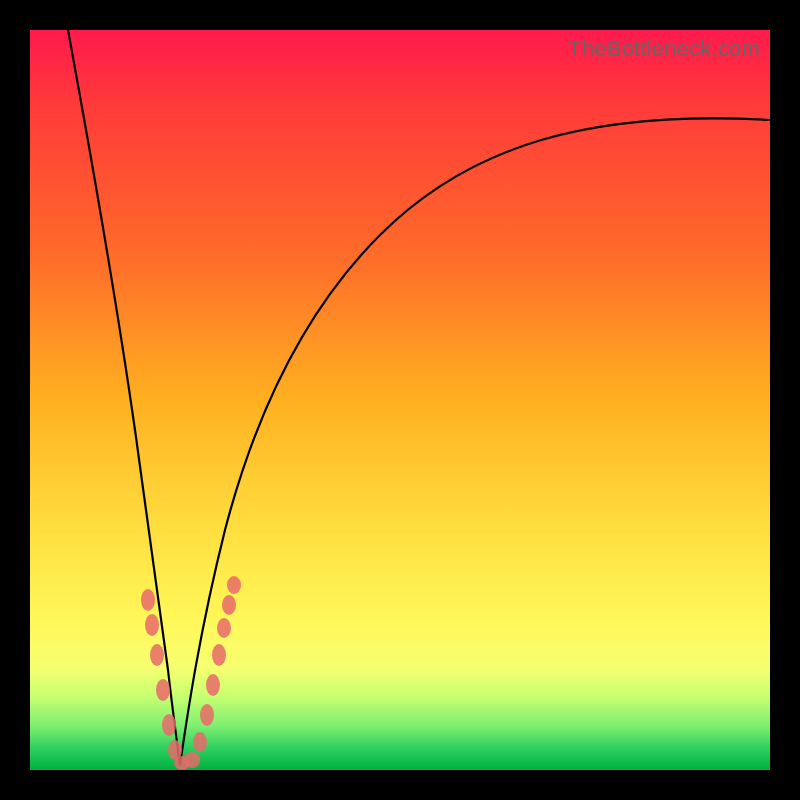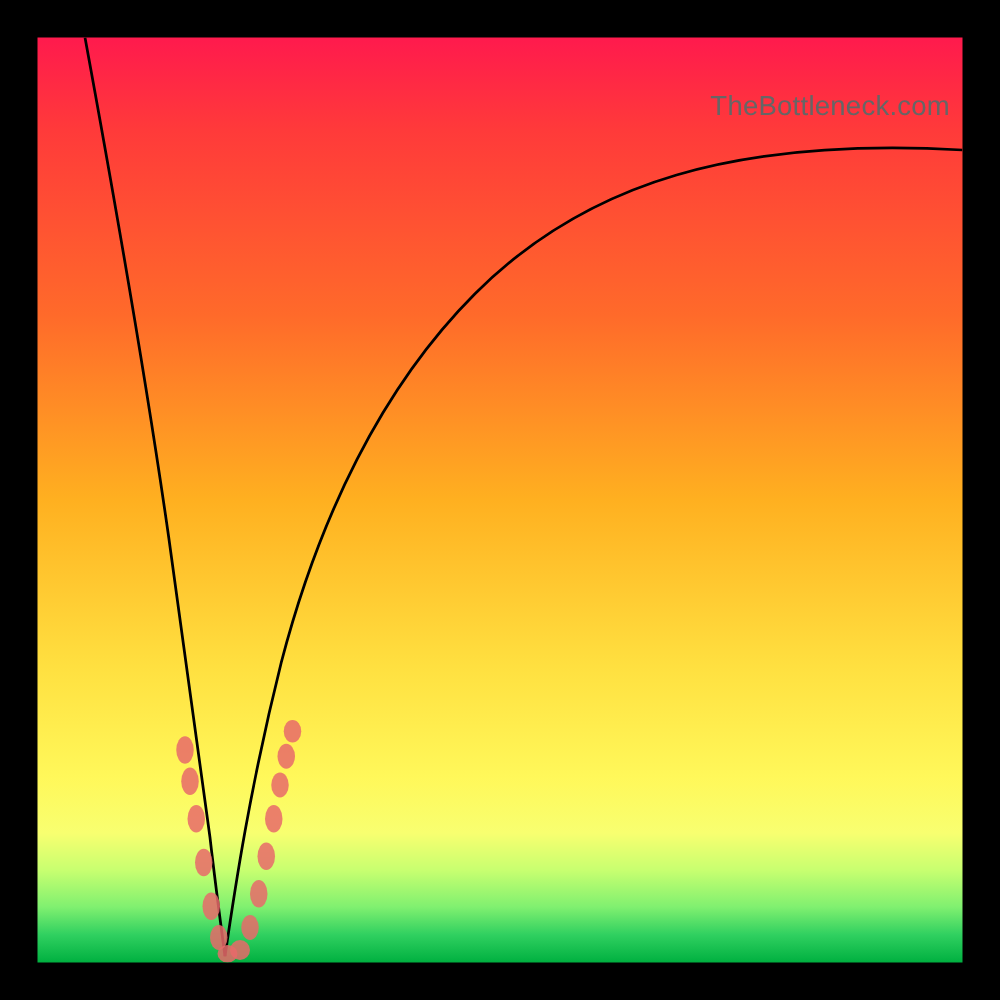--- a/index.html
+++ b/index.html
@@ -42,21 +42,20 @@
   }
   .watermark {
     position: absolute;
     top: 6px;
     right: 10px;
     color: #666;
     font-size: 22px;
     font-weight: 500;
     letter-spacing: 0.2px;
     user-select: none;
-    margin-top: 36px;
   }
   svg.curves {
     position: absolute;
     top: 0; left: 0;
     width: 740px;
     height: 740px;
   }
   .curve {
     fill: none;
     stroke: #000;

